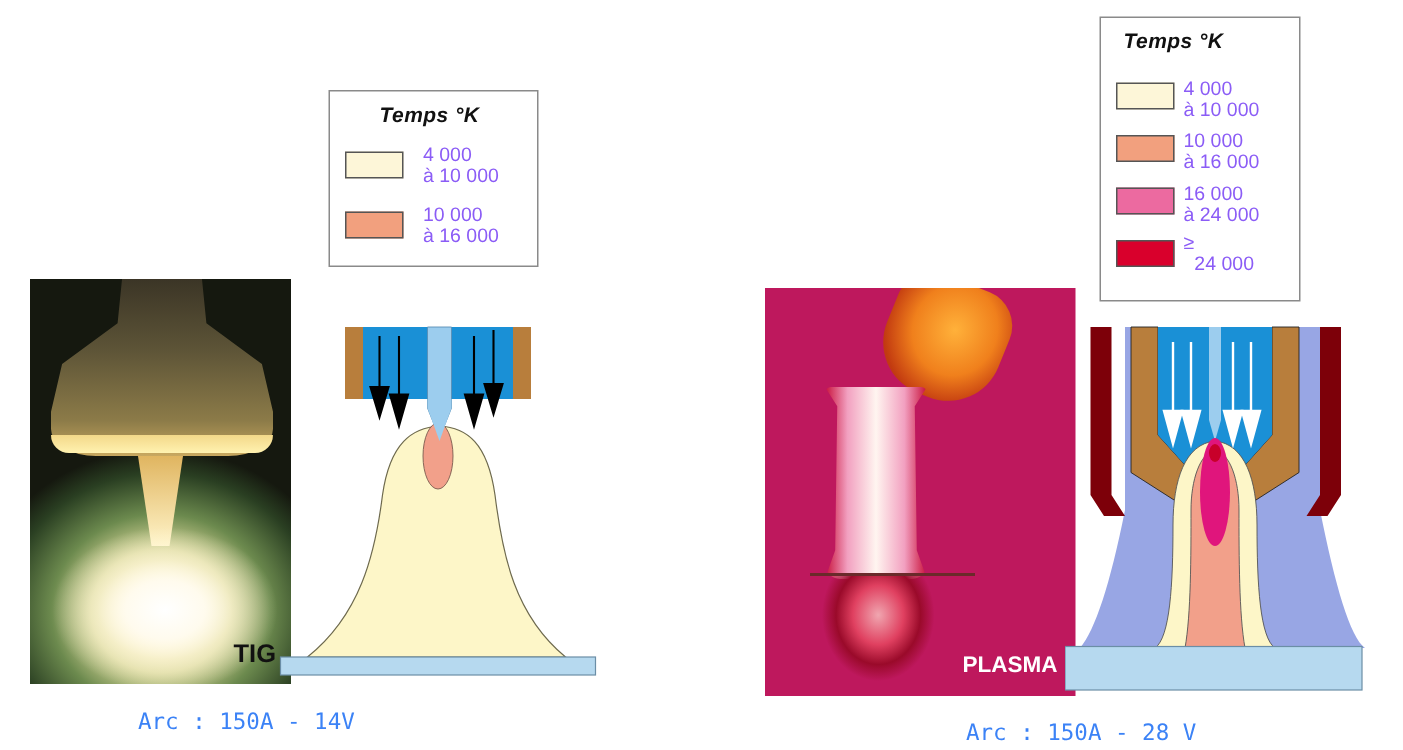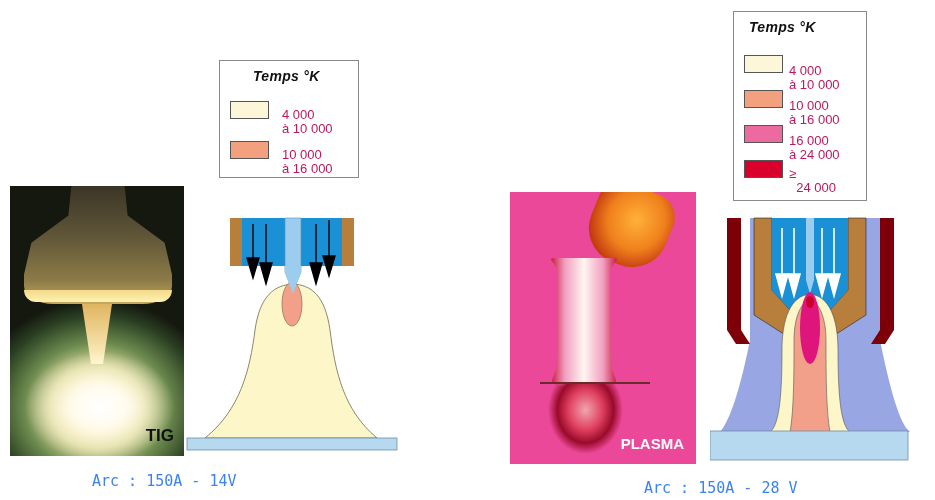--- a/index.html
+++ b/index.html
@@ -16,21 +16,21 @@
   .legend-title {
     position: absolute; font-weight: bold; font-style: italic;
     font-size: 14px; color: #111; letter-spacing: 0.3px;
   }
   .swatch {
     position: absolute; width: 39px; height: 18px;
     border: 1px solid #555; box-sizing: border-box;
   }
   .sw-label {
     position: absolute; font-size: 13px; line-height: 14px;
-    color: #be185d; white-space: pre; margin-top: 12px;
+    color: #8b5cf6; white-space: pre;
   }
   .photo { position: absolute; overflow: hidden; }
   .photo-label {
     position: absolute; font-weight: bold; font-family: "Liberation Sans", sans-serif;
   }
   .caption {
     position: absolute; font-family: "DejaVu Sans Mono", monospace;
     font-size: 15px; color: #3b82f6; white-space: pre;
   }
 </style>
@@ -42,21 +42,21 @@
   <div class="legend" style="left:219px; top:60px; width:140px; height:118px;">
     <div class="legend-title" style="left:33px; top:7px;">Temps °K</div>
     <div class="swatch" style="left:10px; top:40px; background:#fdf6d8;"></div>
     <div class="sw-label" style="left:62px; top:35px;">4 000
 à 10 000</div>
     <div class="swatch" style="left:10px; top:80px; background:#f2a07e;"></div>
     <div class="sw-label" style="left:62px; top:75px;">10 000
 à 16 000</div>
   </div>
 
-  <div class="photo" style="left:10px; top:186px; width:174px; height:270px;
+  <div class="photo" style="left:20px; top:186px; width:174px; height:270px;
               background: radial-gradient(ellipse 70% 40% at 50% 82%, #fffbe8 0%, #fbf0c4 20%, #d9d79a 38%, #6c8a4e 60%, #2a3f22 85%, #15180f 100%);">
 
     <div class="abs" style="left:14px; top:0px; width:148px; height:118px;
                 background: linear-gradient(180deg, #3b3526 0%, #5d5437 40%, #8c7b48 80%, #c8a860 100%);
                 border-radius: 0 0 30px 30px / 0 0 18px 18px;
                 clip-path: polygon(32% 0, 68% 0, 70% 25%, 95% 48%, 100% 75%, 100% 100%, 0 100%, 0 75%, 5% 48%, 30% 25%);"></div>
     <div class="abs" style="left:14px; top:104px; width:148px; height:12px; border-radius: 0 0 40px 40px;
                 background: linear-gradient(180deg, #f3d889, #fff2b0);"></div>
 
     <div class="abs" style="left:72px; top:118px; width:30px; height:60px;
@@ -111,21 +111,21 @@
     <div class="sw-label" style="left:55px; top:75px;">10 000
 à 16 000</div>
     <div class="swatch" style="left:10px; top:113px; background:#ec6aa0;"></div>
     <div class="sw-label" style="left:55px; top:110px;">16 000
 à 24 000</div>
     <div class="swatch" style="left:10px; top:148px; background:#d9002c;"></div>
     <div class="sw-label" style="left:55px; top:143px;">≥
   24 000</div>
   </div>
 
-  <div class="photo" style="left:510px; top:192px; width:186px; height:272px; background:#ec4899;">
+  <div class="photo" style="left:510px; top:192px; width:207px; height:272px; background:#be185d;">
 
     <div class="abs" style="left:80px; top:-6px; width:80px; height:80px;
                 background: radial-gradient(ellipse at 55% 40%, #ffb13a 0%, #f0801c 45%, #c23a10 75%, rgba(90,10,10,0) 100%);
                 transform: rotate(22deg); border-radius: 30% 30% 45% 45%;"></div>
 
     <div class="abs" style="left:40px; top:66px; width:68px; height:128px;
                 background: linear-gradient(90deg, #c8103a 0%, #f2a0c0 22%, #fff5f0 50%, #f2a0c0 78%, #c8103a 100%);
                 border-radius: 4px 4px 10px 10px;
                 clip-path: polygon(0 0, 100% 0, 88% 10%, 90% 85%, 100% 100%, 0 100%, 10% 85%, 12% 10%);"></div>
 

